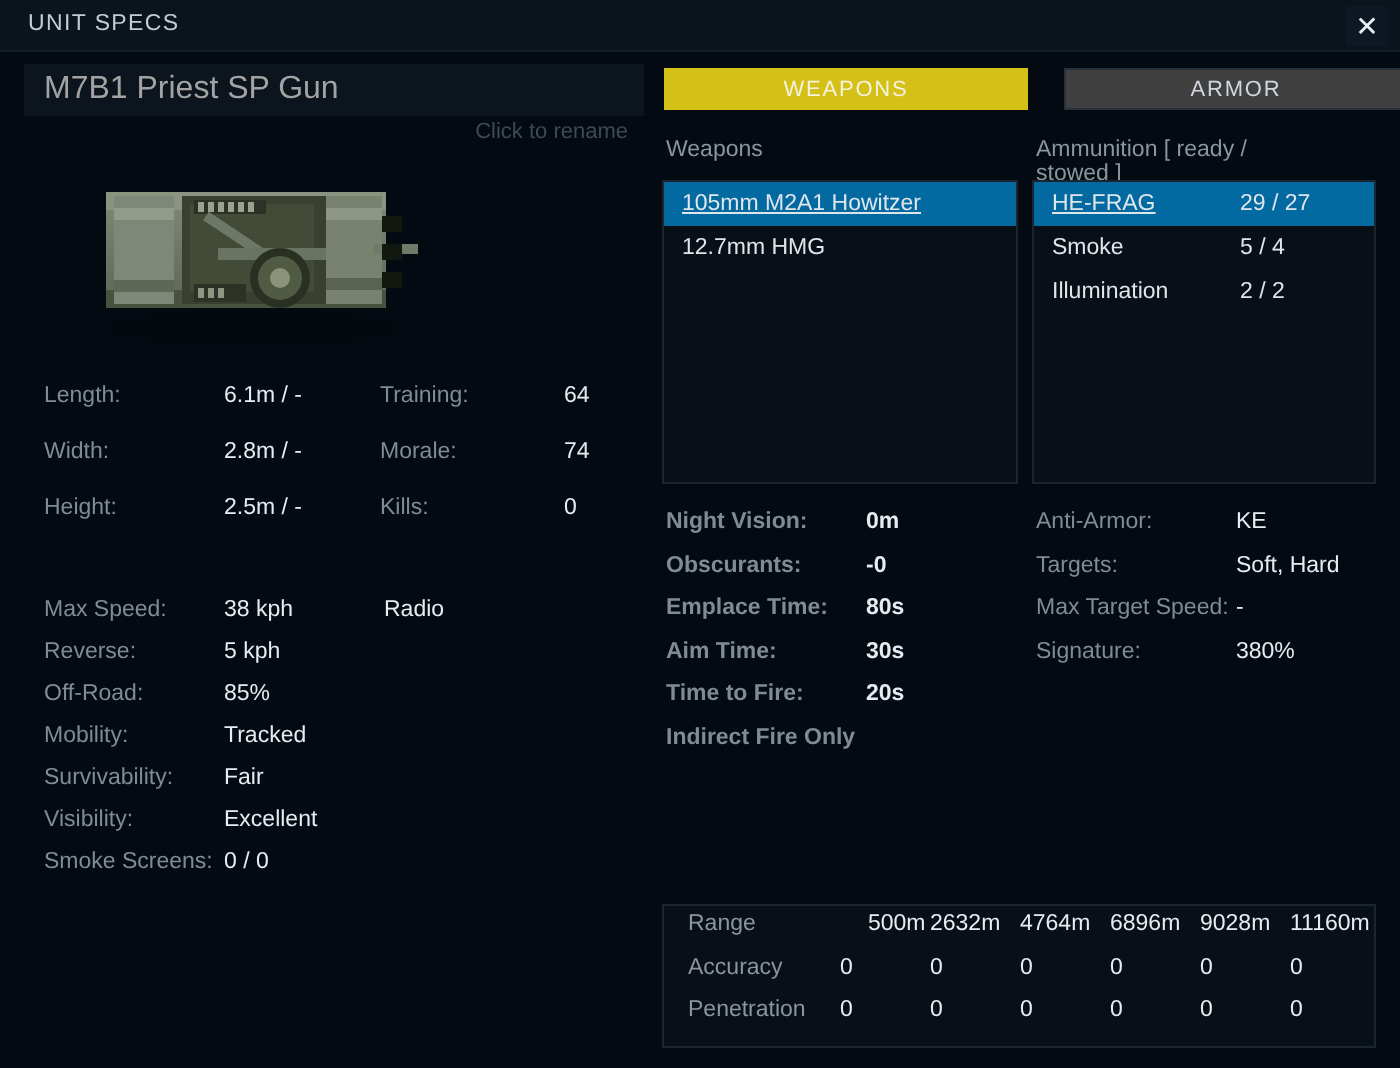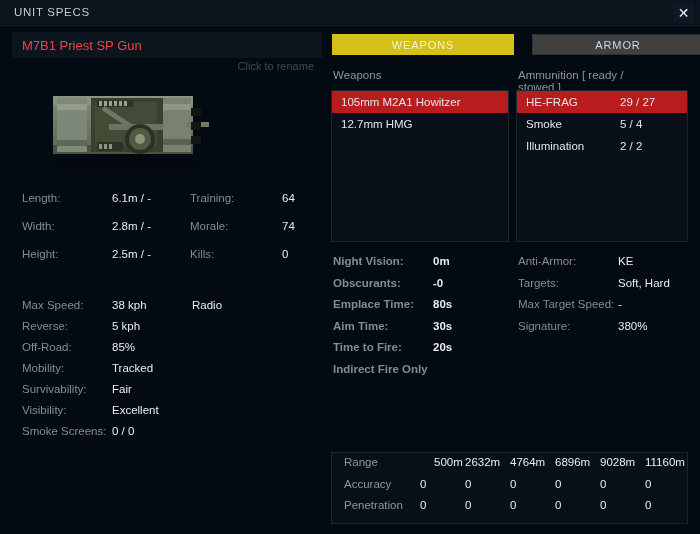--- a/index.html
+++ b/index.html
@@ -37,21 +37,21 @@
   }
 
   
   .name-field {
     position: absolute; left: 12px; top: 32px;
     width: 310px; height: 26px;
     background: #0c141d;
     display: flex; align-items: center;
     padding-left: 10px;
   }
-  .name-field-text { font-size: 13px; color: #ef4444; }
+  .name-field-text { font-size: 16px; color: #a3a3a3; }
   .rename-hint {
     position: absolute; left: 12px; top: 60px;
     width: 310px;
     text-align: right;
     font-size: 11px; color: #3d4a55;
     padding-right: 8px;
     cursor: pointer;
   }
 
   
@@ -101,21 +101,21 @@
   .panel-weapons { left: 331px; width: 178px; }
   .panel-ammo { left: 516px; width: 172px; }
 
   .list-row {
     position: relative; height: 22px;
     display: flex; align-items: center;
     font-size: 11.5px; color: #dfe6eb;
     padding-left: 9px;
     cursor: pointer;
   }
-  .list-row.selected { background: #b91c1c; }
+  .list-row.selected { background: #0369a1; text-decoration: underline; }
   .ammo-qty { position: absolute; left: 103px; }
 
   
   .wstat-left  { position: absolute; left: 333px; top: 255px; width: 180px; font-weight: bold; }
   .wstat-right { position: absolute; left: 518px; top: 255px; width: 180px; }
   .wstat-row { position: relative; height: 21.5px; font-size: 11.5px; white-space: nowrap; }
   .wstat-label { position: absolute; left: 0; top: 0; color: #7f8d93; }
   .wstat-value { position: absolute; left: 100px; top: 0; color: #e6ecf1; }
   .note-row { position: relative; height: 21.5px; font-size: 11.5px; color: #7f8d93; }
 

